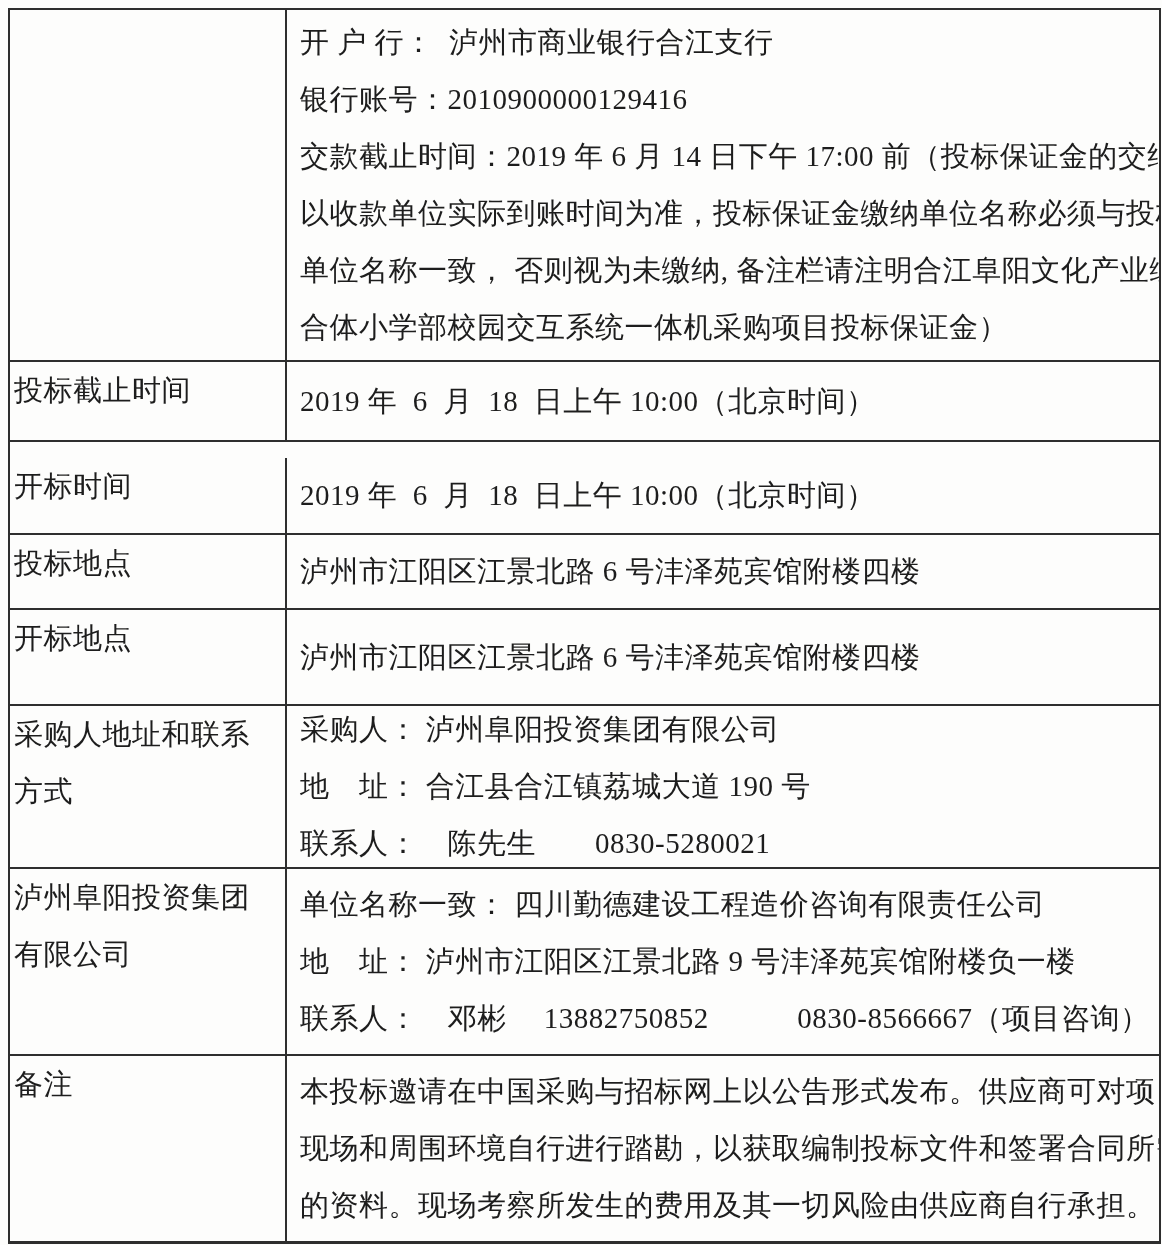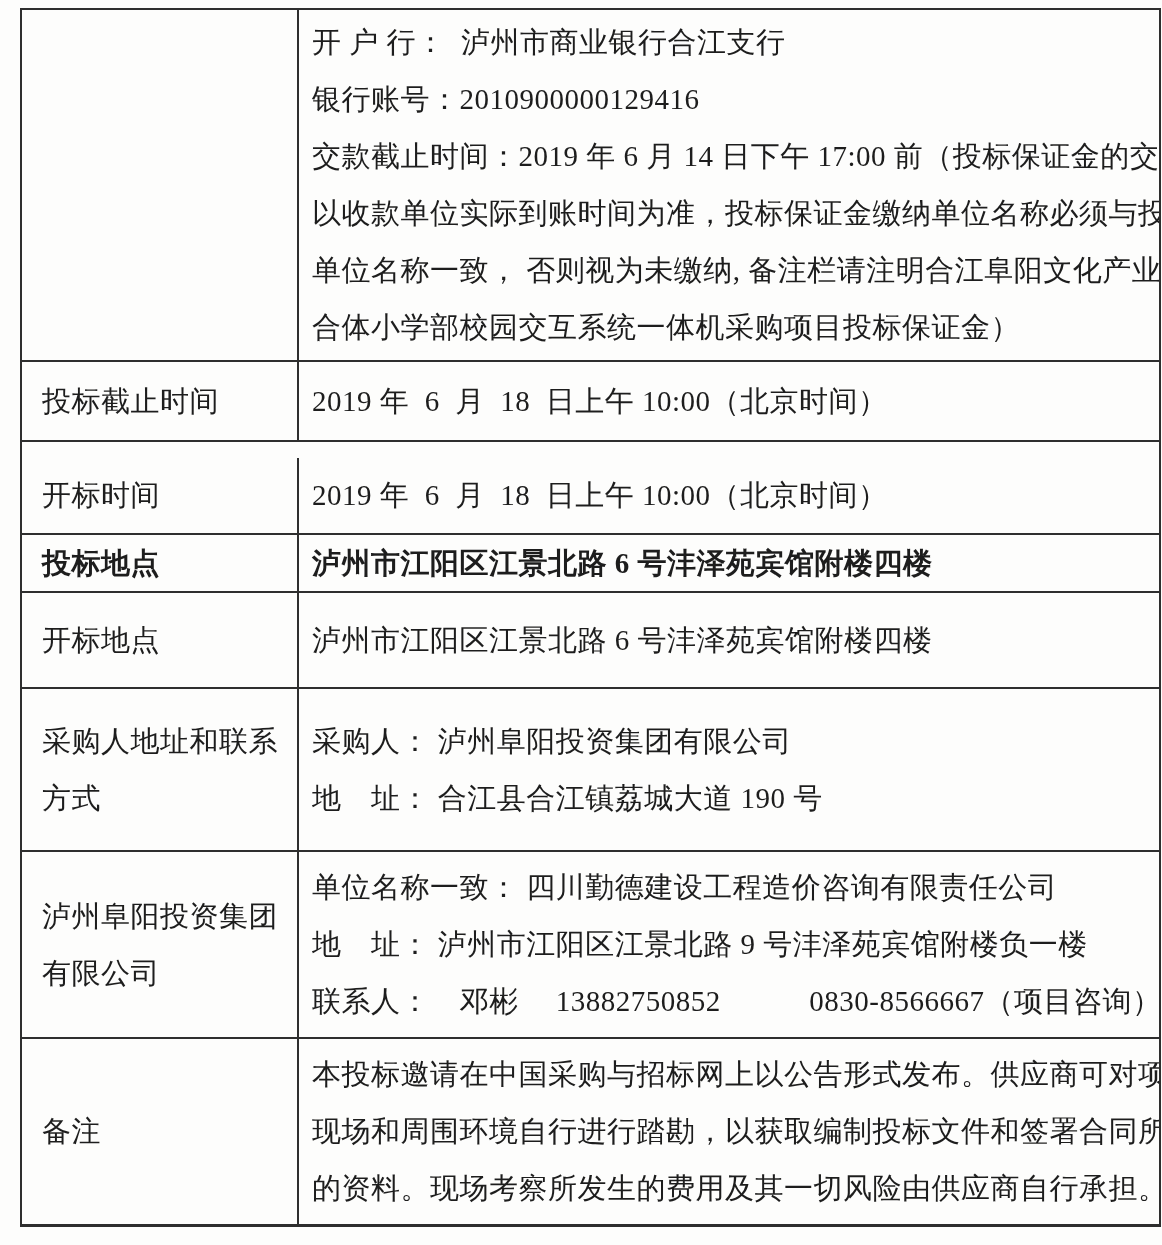--- a/index.html
+++ b/index.html
@@ -10,46 +10,46 @@
   html,body{
     margin:0;padding:0;
     width:1162px;height:1245px;
     background:var(--paper);
     font-family:"Liberation Serif","DejaVu Serif",serif;
     color:var(--ink);
     overflow:hidden;
   }
   .sheet{position:relative;width:1162px;height:1245px;}
   .ptable{
-    position:absolute;left:20px;top:8px;right:1px;
+    position:absolute;left:8px;top:8px;right:1px;
     border-top:2px solid var(--line);
     border-left:2px solid var(--line);
     border-right:2px solid var(--line);
   }
   .trow{
     display:flex;
     box-sizing:border-box;
     border-bottom:2px solid var(--line);
   }
   .trow:last-child{border-bottom:3px solid var(--line);}
   .r0{height:352px;}
   .r1{height:80px;}
   .r2{height:77px;margin-top:16px;}
-  .r3{height:58px;font-weight:bold;}
+  .r3{height:75px;}
   .r4{height:96px;}
   .r5{height:163px;}
   .r6{height:187px;}
   .r7{height:188px;}
   .cell{box-sizing:border-box;overflow:hidden;}
   .cell.label{
     flex:0 0 277px;
     width:277px;
     border-right:2px solid var(--line);
-    display:flex;align-items:center;
-    padding:0 10px 0 20px;
+    display:flex;align-items:flex-start;
+    padding:0 10px 0 4px;
   }
   .label-text{
     font-size:29px;
     line-height:57px;
     letter-spacing:0.5px;
     word-break:break-all;
   }
   .cell.value{
     flex:1 1 auto;
     display:flex;flex-direction:column;justify-content:center;
@@ -118,20 +118,21 @@
       </div>
     </div>
 
     <div class="trow r5">
       <div class="cell label">
         <div class="label-text">采购人地址和联系方式</div>
       </div>
       <div class="cell value">
         <div class="vline">采购人： 泸州阜阳投资集团有限公司</div>
         <div class="vline">地　址： 合江县合江镇荔城大道 190 号</div>
+        <div class="vline">联系人：　陈先生　　0830-5280021</div>
       </div>
     </div>
 
     <div class="trow r6">
       <div class="cell label">
         <div class="label-text">泸州阜阳投资集团有限公司</div>
       </div>
       <div class="cell value">
         <div class="vline">单位名称一致： 四川勤德建设工程造价咨询有限责任公司</div>
         <div class="vline">地　址： 泸州市江阳区江景北路 9 号沣泽苑宾馆附楼负一楼</div>

